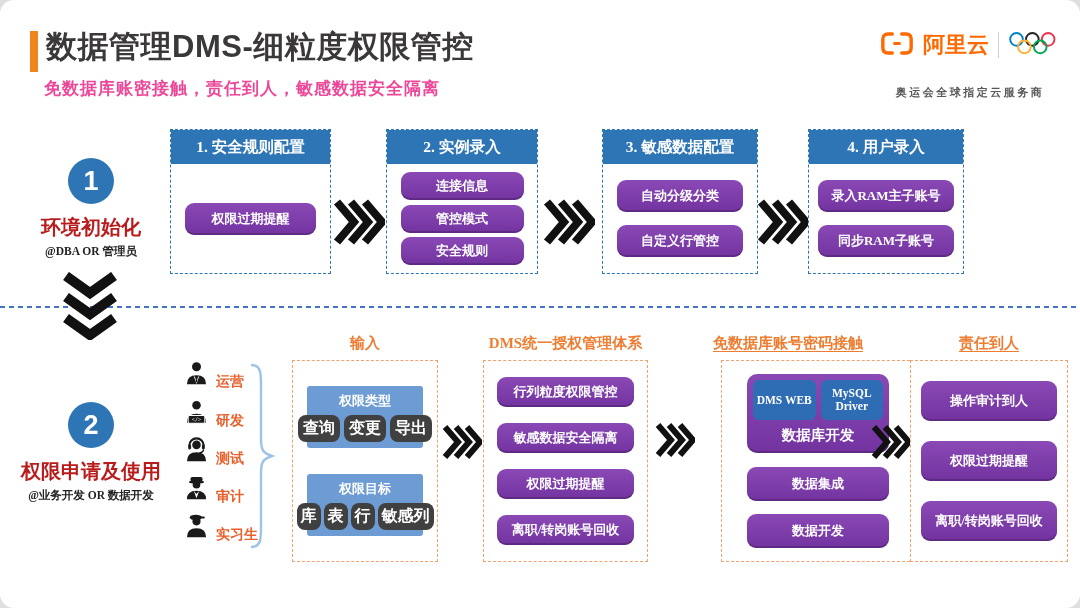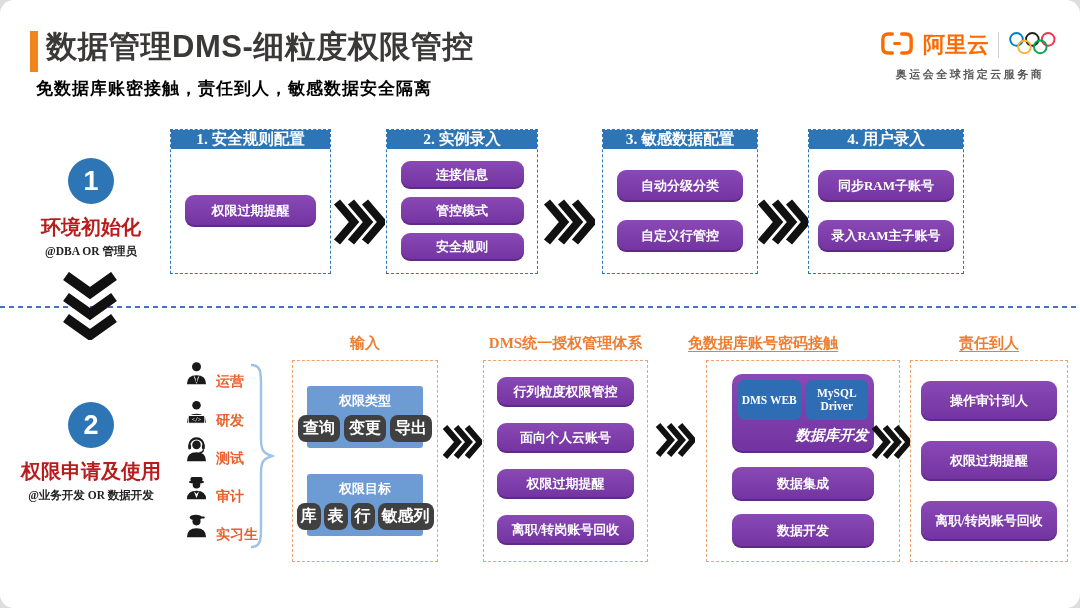--- a/index.html
+++ b/index.html
@@ -3,43 +3,43 @@
 <meta charset="utf-8">
 <style>
   html,body{margin:0;padding:0;background:#dedede;}
   .canvas{position:relative;width:1080px;height:608px;background:#ffffff;border-radius:14px;
     overflow:hidden;margin:0 auto;font-family:"Liberation Sans",sans-serif;}
   .abs{position:absolute;}
 
   
   .accent-bar{left:30px;top:31px;width:8px;height:41px;background:#F0861B;}
   .title{left:46px;top:26px;font-size:31px;font-weight:bold;color:#3B3838;letter-spacing:.5px;}
-  .subtitle{left:36px;top:77px;font-size:17px;font-weight:bold;color:#000000;letter-spacing:1px;
+  .subtitle{left:44px;top:77px;font-size:17px;font-weight:bold;color:#ec4899;letter-spacing:1px;
     font-family:"Liberation Serif",serif;}
 
   
-  .logo{left:872px;top:30px;width:196px;display:flex;flex-direction:column;align-items:center;gap:7px;}
+  .logo{left:872px;top:30px;width:196px;display:flex;flex-direction:column;align-items:center;gap:25px;}
   .logo-row{display:flex;align-items:center;gap:9px;}
   .brand{color:#FF6A00;font-size:22px;font-weight:bold;}
   .logo-sep{width:1px;height:26px;background:#cfcfcf;}
   .tagline{font-size:11px;color:#595959;letter-spacing:2.5px;font-weight:bold;}
 
   
   .stage-block{width:150px;text-align:center;}
   .badge{width:46px;height:46px;border-radius:50%;background:#2E75B6;color:#fff;font-size:27px;
     font-weight:bold;line-height:46px;margin:0 auto;}
   .stage-label{margin-top:10px;font-size:20px;font-weight:bold;color:#b91c1c;
     font-family:"Liberation Serif",serif;}
   .stage-sub{margin-top:3px;font-size:11.5px;font-weight:bold;color:#222;
     font-family:"Liberation Serif",serif;}
 
   
   .step-box{top:129px;height:145px;border:1.6px dashed #2E75B6;background:#fff;box-sizing:border-box;
     display:flex;flex-direction:column;}
-  .step-header{height:19px;background:#2E75B6;color:#fff;display:flex;align-items:center;
+  .step-header{height:34px;background:#2E75B6;color:#fff;display:flex;align-items:center;
     justify-content:center;font-size:15.5px;font-weight:bold;font-family:"Liberation Serif",serif;}
   .step-body{flex:1;display:flex;flex-direction:column;justify-content:space-evenly;
     align-items:center;padding:4px 0;}
   .pill{background:linear-gradient(180deg,#8A49B5,#7233A0);color:#fff;border-radius:9px;
     font-size:13px;font-weight:bold;font-family:"Liberation Serif",serif;text-align:center;
     display:flex;align-items:center;justify-content:center;padding:7px 4px;width:82%;
     box-sizing:border-box;box-shadow:inset 0 -2px 0 rgba(0,0,0,.18);}
 
   
   .divider{left:0;top:306px;width:1080px;height:2px;
@@ -63,21 +63,21 @@
   .chip{background:#404040;color:#fff;font-size:16px;font-weight:bold;
     font-family:"Liberation Serif",serif;padding:3px 5px;border-radius:8px;white-space:nowrap;}
 
   .stack{width:142px;background:linear-gradient(180deg,#8A49B5,#7233A0);border-radius:10px;
     padding:6px 6px 0;box-sizing:border-box;box-shadow:inset 0 -2px 0 rgba(0,0,0,.18);}
   .stack-clients{display:flex;gap:5px;}
   .client{flex:1;background:#2E6DB4;border-radius:6px;color:#fff;font-size:11.5px;font-weight:bold;
     font-family:"Liberation Serif",serif;display:flex;align-items:center;justify-content:center;
     text-align:center;height:40px;line-height:1.15;}
   .stack-label{color:#fff;font-size:14.5px;font-weight:bold;font-family:"Liberation Serif",serif;
-    text-align:right;padding:6px 0 8px;font-style:italic;}
+    text-align:center;padding:6px 0 8px;}
 </style>
 </head>
 <body>
 
 <div class="canvas">
 
   <div class="abs accent-bar"></div>
   <div class="abs title">数据管理DMS-细粒度权限管控</div>
   <div class="abs subtitle">免数据库账密接触，责任到人，敏感数据安全隔离</div>
 
@@ -155,22 +155,22 @@
     <svg width="52" height="46" viewBox="0 0 52 46">
       <path d="M4 3 L21 23 L4 43" fill="none" stroke="#111" stroke-width="8"></path>
       <path d="M18 3 L35 23 L18 43" fill="none" stroke="#111" stroke-width="8"></path>
       <path d="M32 3 L49 23 L32 43" fill="none" stroke="#111" stroke-width="8"></path>
     </svg>
   </div>
 
   <div class="abs step-box" style="left:808px;width:156px;">
     <div class="step-header">4. 用户录入</div>
     <div class="step-body">
+      <div class="pill" style="width:88%;">录入RAM主子账号</div>
       <div class="pill" style="width:88%;">同步RAM子账号</div>
-      <div class="pill" style="width:88%;">录入RAM主子账号</div>
     </div>
   </div>
 
   <div class="abs divider"></div>
   <div class="abs" style="left:62px;top:272px;">
     <svg width="56" height="68" viewBox="0 0 56 68">
       <path d="M4 4 L28 21 L52 4" fill="none" stroke="#111" stroke-width="10"></path>
       <path d="M4 25 L28 42 L52 25" fill="none" stroke="#111" stroke-width="10"></path>
       <path d="M4 46 L28 63 L52 46" fill="none" stroke="#111" stroke-width="10"></path>
     </svg>
@@ -272,35 +272,35 @@
     <svg width="40" height="36" viewBox="0 0 40 36">
       <path d="M3 3 L16 18 L3 33" fill="none" stroke="#111" stroke-width="6"></path>
       <path d="M14 3 L27 18 L14 33" fill="none" stroke="#111" stroke-width="6"></path>
       <path d="M25 3 L38 18 L25 33" fill="none" stroke="#111" stroke-width="6"></path>
     </svg>
   </div>
 
   <div class="abs col-header" style="left:464px;top:334px;width:203px;">DMS统一授权管理体系</div>
   <div class="abs dash-box" style="left:483px;top:360px;width:165px;height:202px;">
     <div class="pill" style="width:137px;padding:6px 3px;border-radius:9px;">行列粒度权限管控</div>
-    <div class="pill" style="width:137px;padding:6px 3px;">面向个人云账号</div>
+    <div class="pill" style="width:137px;padding:6px 3px;">敏感数据安全隔离</div>
     <div class="pill" style="width:137px;padding:6px 3px;">权限过期提醒</div>
     <div class="pill" style="width:137px;padding:6px 3px;">离职/转岗账号回收</div>
   </div>
 
   <div class="abs" style="left:655px;top:422px;">
     <svg width="40" height="36" viewBox="0 0 40 36">
       <path d="M3 3 L16 18 L3 33" fill="none" stroke="#111" stroke-width="6"></path>
       <path d="M14 3 L27 18 L14 33" fill="none" stroke="#111" stroke-width="6"></path>
       <path d="M25 3 L38 18 L25 33" fill="none" stroke="#111" stroke-width="6"></path>
     </svg>
   </div>
 
-  <div class="abs col-header u" style="left:672px;top:334px;width:182px;">免数据库账号密码接触</div>
-  <div class="abs dash-box" style="left:706px;top:360px;width:194px;height:202px;">
+  <div class="abs col-header u" style="left:697px;top:334px;width:182px;">免数据库账号密码接触</div>
+  <div class="abs dash-box" style="left:721px;top:360px;width:194px;height:202px;">
     <div class="stack">
       <div class="stack-clients">
         <div class="client">DMS WEB</div>
         <div class="client">MySQL Driver</div>
       </div>
       <div class="stack-label">数据库开发</div>
     </div>
     <div class="pill" style="width:142px;padding:8px 3px;">数据集成</div>
     <div class="pill" style="width:142px;padding:8px 3px;">数据开发</div>
   </div>

